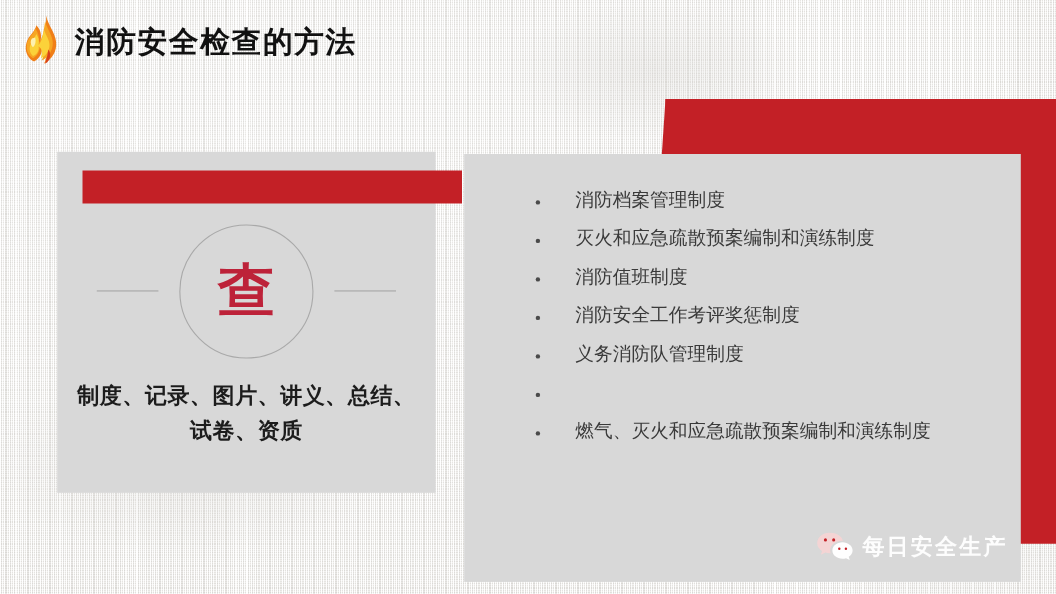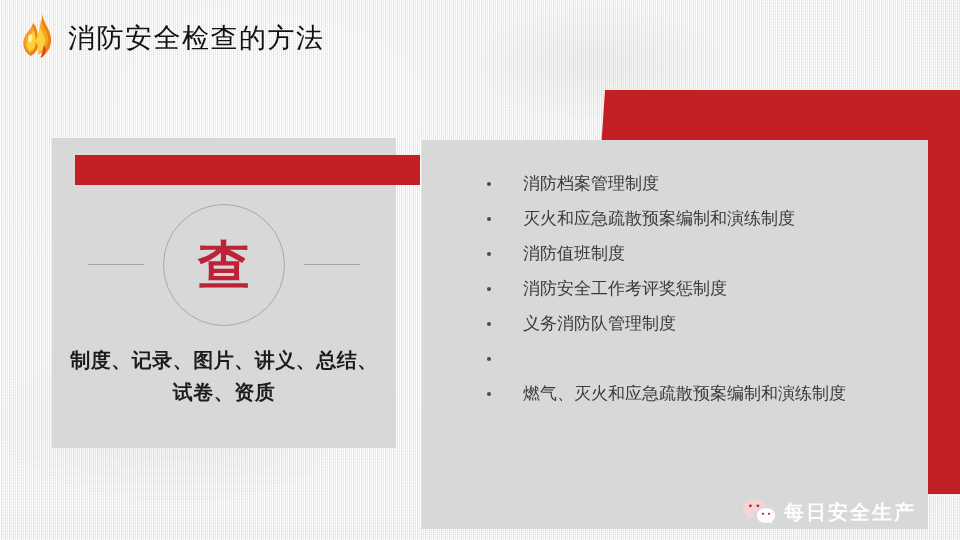--- a/index.html
+++ b/index.html
@@ -75,21 +75,21 @@
     left: 14px;
     top: 12px;
     width: 46px;
     height: 54px;
   }
   .page-title {
     position: absolute;
     left: 68px;
     top: 18px;
     font-size: 27px;
-    font-weight: normal;
+    font-weight: bold;
     color: #111111;
     letter-spacing: 1.5px;
     white-space: nowrap;
     line-height: 40px;
   }
 
   
   .left-card {
     position: absolute;
     left: 52px;
@@ -164,20 +164,21 @@
 
   
   .right-panel {
     position: absolute;
     left: 422px;
     top: 140px;
     width: 506px;
     height: 389px;
     background: #d8d8d8;
     z-index: 4;
+    font-family: Liberation Mono, monospace;
   }
   .bullet-list {
     position: absolute;
     left: 0;
     top: 26px;
     width: 100%;
     margin: 0;
     padding: 0;
     list-style: none;
   }
@@ -203,21 +204,20 @@
   
   .watermark {
     position: absolute;
     left: 742px;
     top: 480px;
     height: 34px;
     display: flex;
     align-items: center;
     gap: 8px;
     z-index: 7;
-    margin-top: 15px;
   }
   .wechat-icon { width: 34px; height: 28px; }
   .watermark-text {
     font-size: 20px;
     font-weight: bold;
     color: #ffffff;
     letter-spacing: 2px;
     white-space: nowrap;
     opacity: 0.95;
   }

